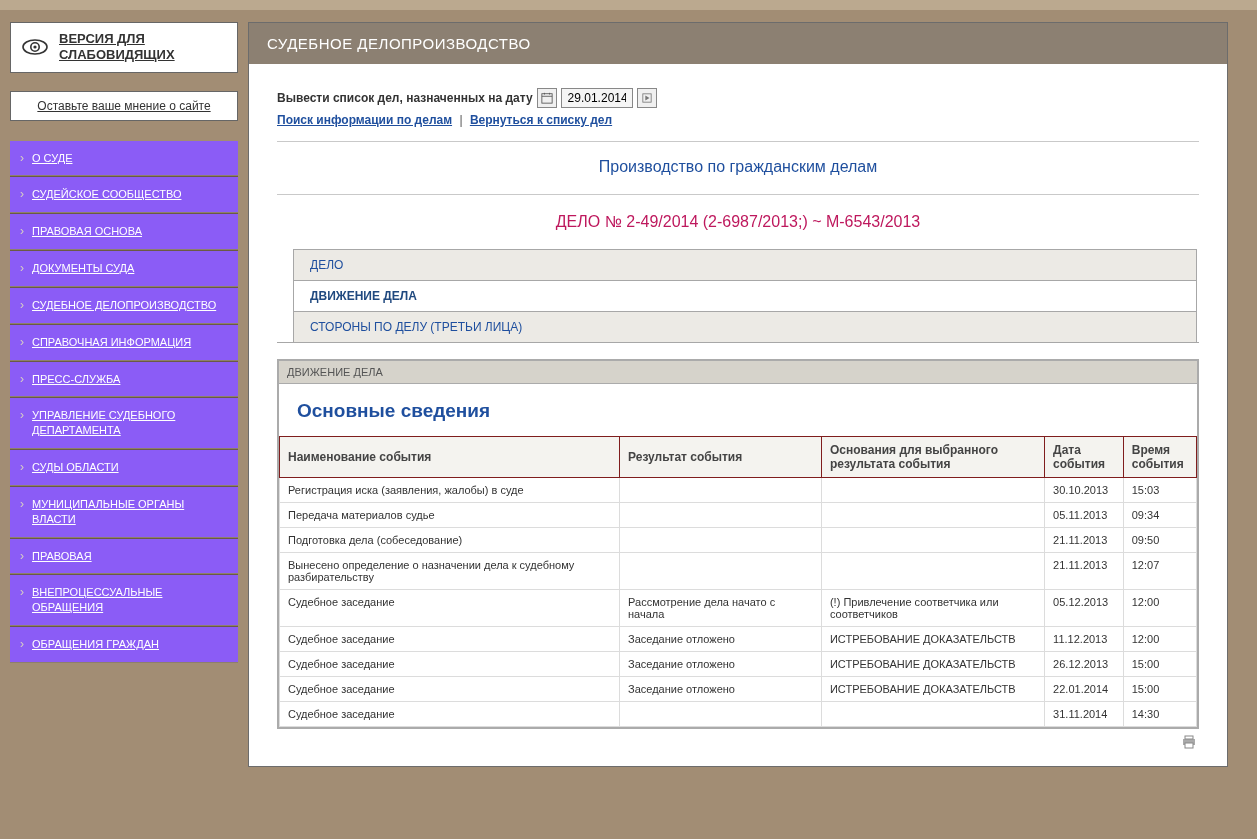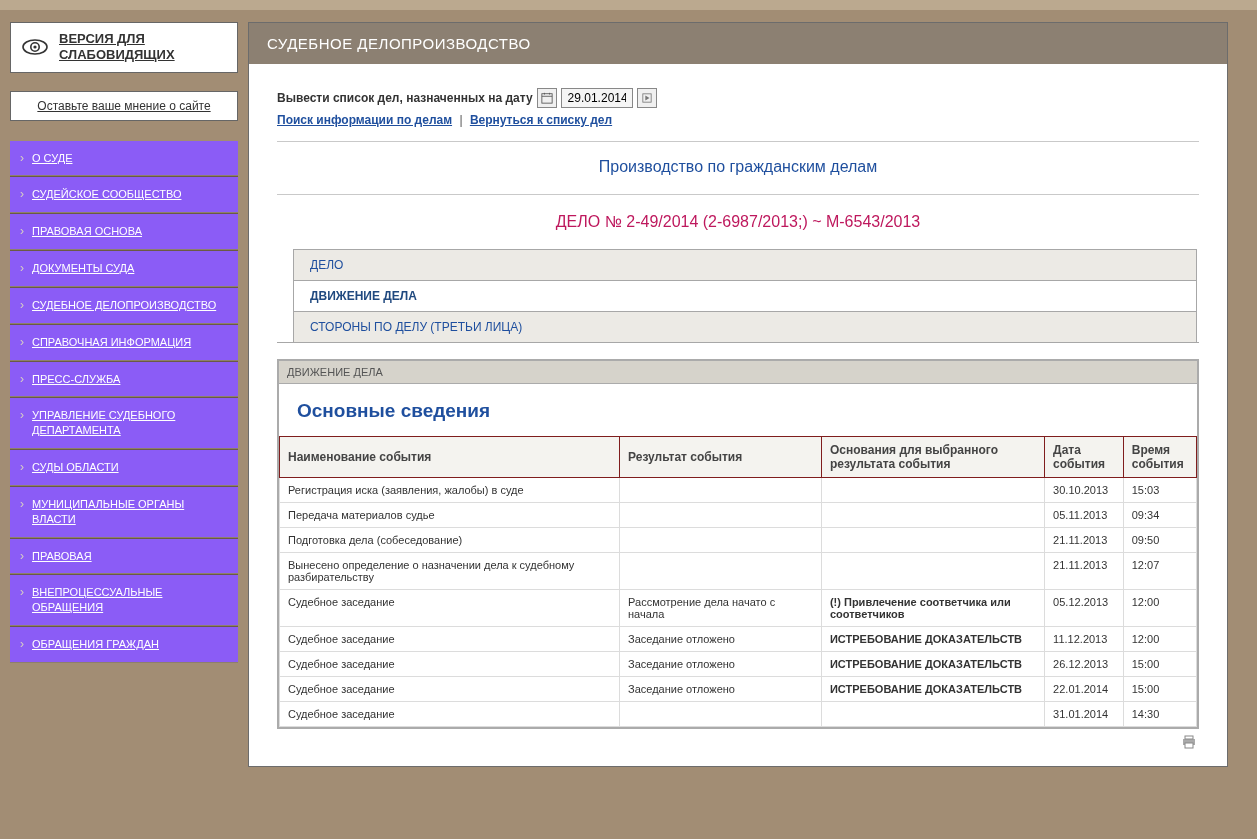--- a/index.html
+++ b/index.html
@@ -192,21 +192,21 @@
     color: #444;
   }
   .data-table td {
     padding: 6px 8px;
     border: 1px solid #dcdcdc;
     vertical-align: top;
     margin-left: 32px;
   }
   .data-table td:nth-child(1) { width: 320px; }
   .data-table td:nth-child(2) { width: 190px; }
-  .data-table td:nth-child(3) { width: 210px; font-weight: bold; }
+  .data-table td:nth-child(3) { width: 210px; }
   .data-table td:nth-child(4) { width: 74px; }
   .data-table td:nth-child(5) { width: 54px; }
 
   .print-row {
     text-align: right; padding: 6px 2px 0 0;
   }
   .print-icon {
     display: inline-block; width: 16px; height: 14px;
   }
   .top-band, .bottom-band {
@@ -368,21 +368,21 @@
                   <td>Судебное заседание</td>
                   <td>Заседание отложено</td>
                   <td>ИСТРЕБОВАНИЕ ДОКАЗАТЕЛЬСТВ</td>
                   <td>22.01.2014</td>
                   <td>15:00</td>
                 </tr>
                 <tr>
                   <td>Судебное заседание</td>
                   <td></td>
                   <td></td>
-                  <td>31.01.2014</td>
+                  <td>31.11.2014</td>
                   <td>14:30</td>
                 </tr>
               </tbody>
           </table>
         </div>
 
         <div class="print-row">
           <span class="print-icon">
             <svg viewBox="0 0 16 14" width="16" height="14">
               <rect x="2" y="4" width="12" height="6" fill="#aaa"></rect>

